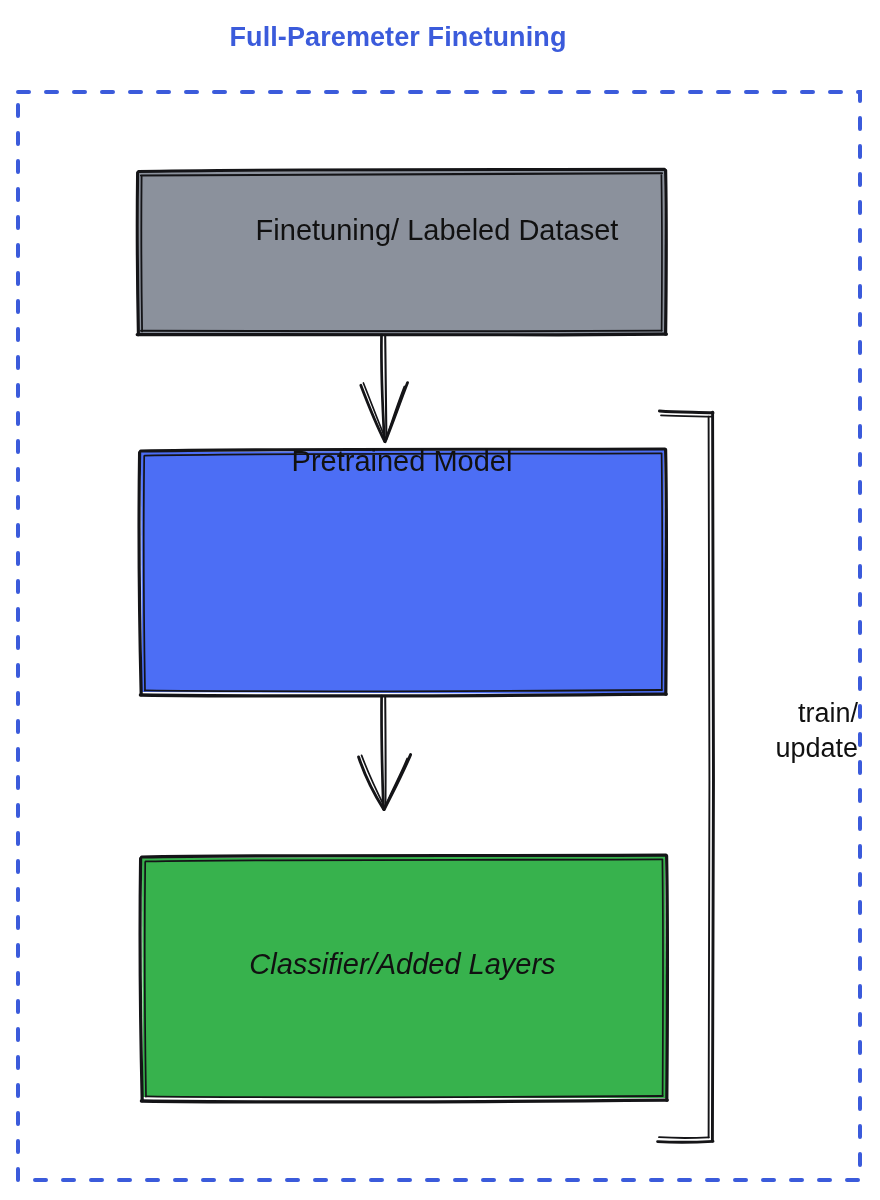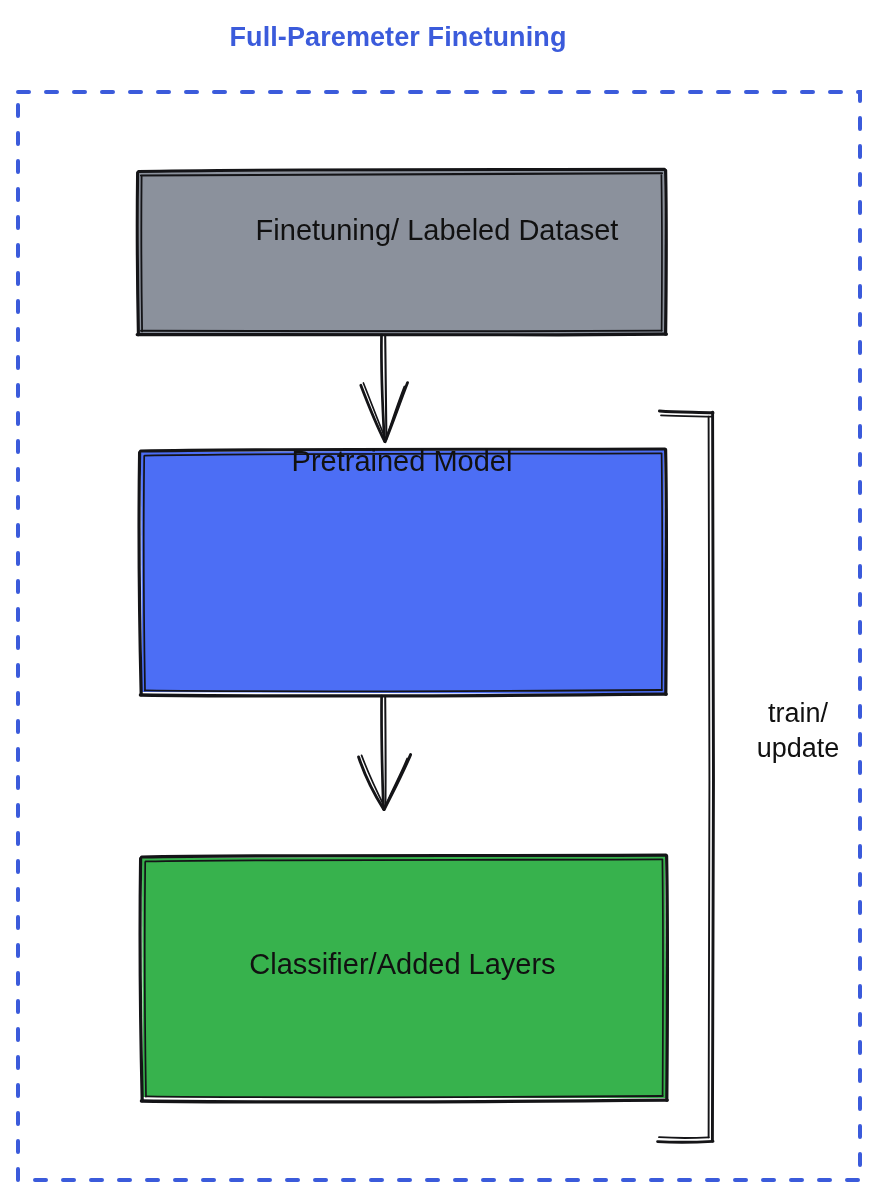--- a/index.html
+++ b/index.html
@@ -84,35 +84,36 @@
     width: 528px;
     height: 249px;
   }
   
   #node-classifier {
     left: 139px;
     top: 854px;
     width: 527px;
     height: 248px;
     align-items: center;
+    font-style: italic;
   }
   #node-classifier .node-label { transform: translateY(-13px); }
   #node-pretrained .node-label { transform: translateY(-3px); }
 
   
   .loop-label {
     position: absolute;
     left: 738px;
     top: 696px;
     width: 120px;
     font-size: 27px;
     line-height: 1.28;
     color: #111111;
     font-family: "Liberation Sans", sans-serif;
-    text-align: center;
+    text-align: right;
   }
   .loop-label span { display: block; }
 </style>
 </head>
 <body>
 
 <svg id="canvas" viewBox="0 0 880 1200" xmlns="http://www.w3.org/2000/svg" aria-hidden="true">
 
   <g>
     <rect x="18" y="92" width="842" height="1088" fill="none" stroke="#3b5bdb" stroke-width="4" stroke-linecap="round" stroke-dasharray="11 17"></rect>

